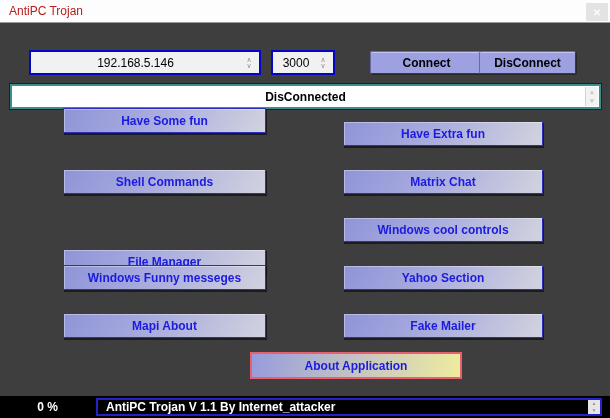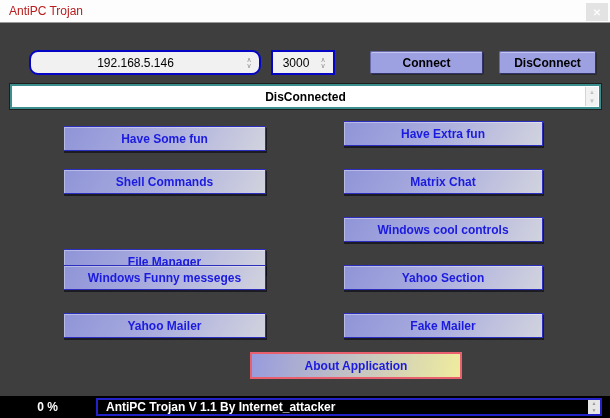--- a/index.html
+++ b/index.html
@@ -14,35 +14,35 @@
   .close-btn{position:absolute;top:3px;right:2px;width:22px;height:18px;background:#e3e3e3;
              display:flex;align-items:center;justify-content:center;font-size:10px;color:#fbfbfb;
              font-weight:bold;cursor:default;}
 
   
   .spin-input{position:absolute;box-sizing:border-box;height:25px;background:#f1f1f1;
               border:2px solid #0505c6;}
   .spin-input input{position:absolute;left:2px;top:0;height:21px;border:none;background:transparent;
               font-family:"Liberation Sans",sans-serif;font-size:12px;color:#000;text-align:center;
               outline:none;padding:0;}
-  .ip-box{left:29px;top:50px;width:232px;border-radius:9px;}
+  .ip-box{left:29px;top:50px;width:232px;}
   .ip-box input{width:205px;}
   .port-box{left:271px;top:50px;width:64px;padding-left:46px;}
   .port-box input{width:42px;}
   .spinner{position:absolute;right:3px;top:0;height:21px;width:14px;display:flex;flex-direction:column;
            align-items:center;justify-content:center;color:#8f8f8f;}
   .spinner span{font-size:7px;line-height:6px;display:block;}
 
   .top-btn{position:absolute;height:23px;box-sizing:border-box;background:#9da1e2;
            border:1px solid #6a6aa8;border-bottom-color:#34346a;border-right-color:#34346a;
            border-radius:2px;box-shadow:inset 0 1px 0 #c3c6f0, 1px 1px 0 #2a2a2a;
            display:flex;align-items:center;justify-content:center;
            font-size:12px;font-weight:bold;color:#000;cursor:pointer;}
   .connect{left:370px;top:51px;width:113px;}
-  .disconnect{left:479px;top:51px;width:97px;margin-left:20px;}
+  .disconnect{left:479px;top:51px;width:97px;}
 
   
   .status-box{position:absolute;left:10px;top:84px;width:591px;height:25px;box-sizing:border-box;
               background:#ffffff;border:2px solid #3d8f8f;box-shadow:0 0 0 1px #1e1e1e;
               display:flex;align-items:center;justify-content:center;
               font-size:12px;font-weight:bold;color:#000;}
   .mini-spinner{position:absolute;right:1px;top:1px;bottom:1px;width:13px;background:#f2f2f2;
                 border-left:1px solid #d5d5d5;display:flex;flex-direction:column;align-items:center;
                 justify-content:space-between;padding:2px 0;box-sizing:border-box;color:#c2c2c2;}
   .mini-spinner span{font-size:6px;line-height:6px;display:block;}
@@ -105,33 +105,33 @@
   <div class="top-btn disconnect">DisConnect</div>
 
   <div class="status-box">
     <span>DisConnected</span>
     <div class="mini-spinner">
       <span>▲</span>
       <span>▼</span>
     </div>
   </div>
 
-  <div class="grid-btn" style="left:63px;top:126px;width:203px;">Have Some fun</div>
+  <div class="grid-btn" style="left:63px;top:108px;width:203px;">Have Some fun</div>
   <div class="grid-btn" style="left:343px;top:121px;width:200px;">Have Extra fun</div>
 
   <div class="grid-btn" style="left:63px;top:169px;width:203px;">Shell Commands</div>
   <div class="grid-btn" style="left:343px;top:169px;width:200px;">Matrix Chat</div>
 
   <div class="grid-btn" style="left:63px;top:217px;width:203px;margin-top:32px;">File Manager</div>
   <div class="grid-btn" style="left:343px;top:217px;width:200px;">Windows cool controls</div>
 
   <div class="grid-btn" style="left:63px;top:265px;width:203px;">Windows Funny messeges</div>
   <div class="grid-btn" style="left:343px;top:265px;width:200px;">Yahoo Section</div>
 
-  <div class="grid-btn" style="left:63px;top:313px;width:203px;">Yahoo Mailer</div>
+  <div class="grid-btn" style="left:63px;top:313px;width:203px;">Mapi About</div>
   <div class="grid-btn" style="left:343px;top:313px;width:200px;">Fake Mailer</div>
 
   <div class="about-btn">About Application</div>
 
   <div class="bottombar">
     <div class="progress-label">0 %</div>
     <div class="info-box">
       <span>AntiPC Trojan V 1.1 By Internet_attacker</span>
       <div class="info-spinner">
         <span>▲</span>

